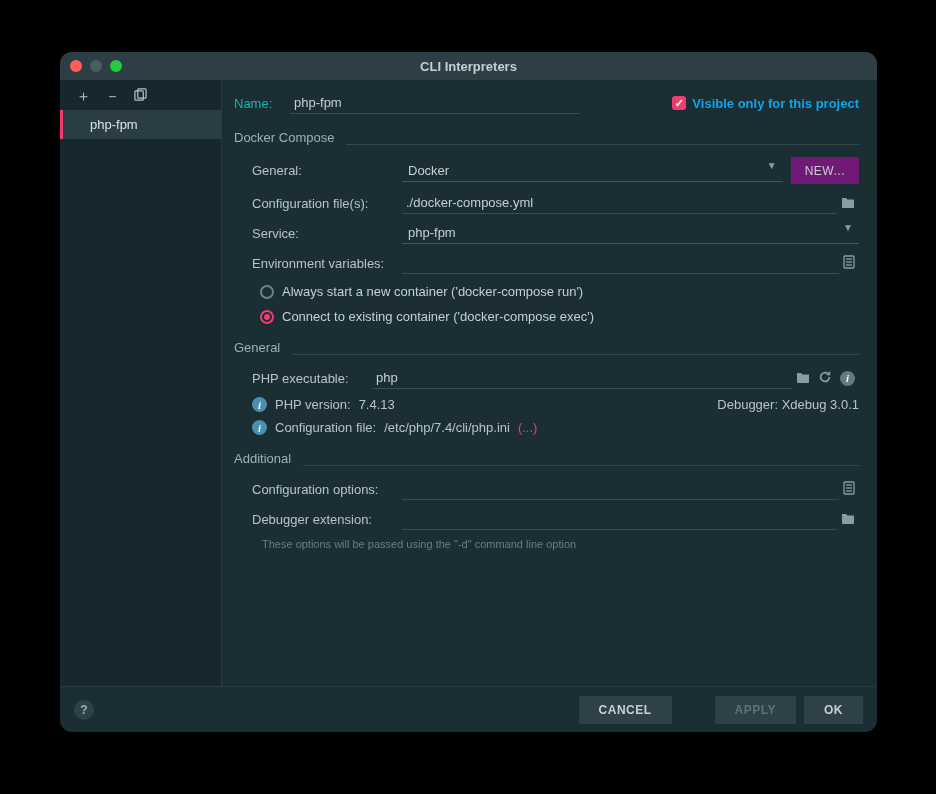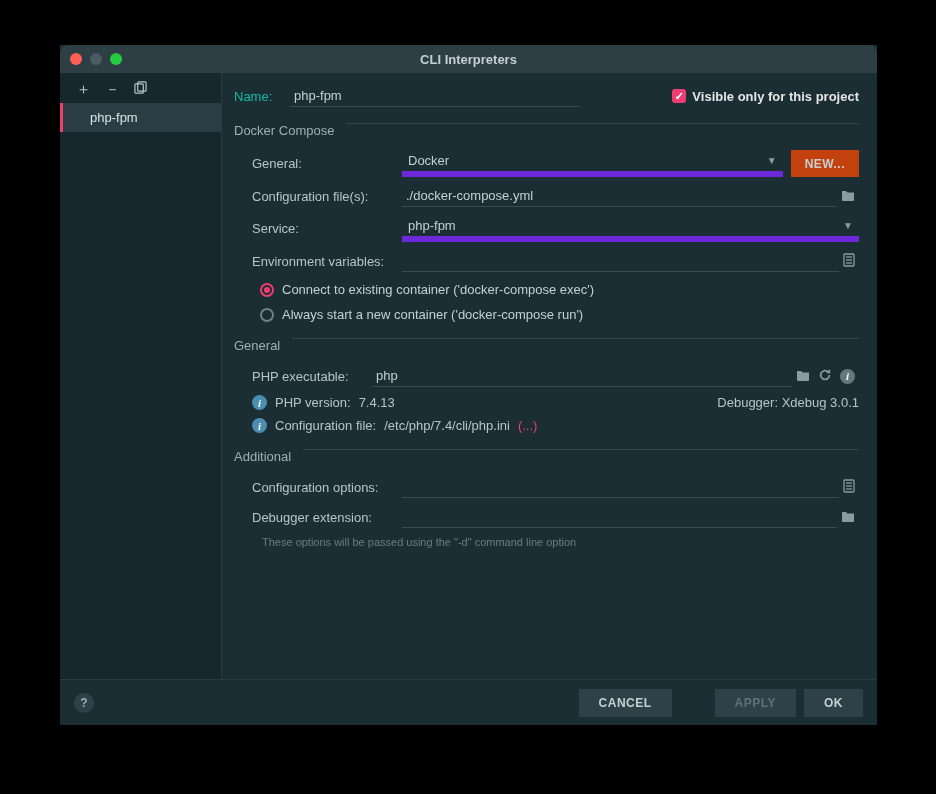--- a/index.html
+++ b/index.html
@@ -8,25 +8,25 @@
     font-family: -apple-system, "Helvetica Neue", Arial, sans-serif;
     font-size: 13px;
     color: #b8c4c8;
     width: 936px;
     height: 794px;
     position: relative;
   }
   .window {
     position: absolute;
     left: 60px;
-    top: 45px;
+    top: 52px;
     width: 817px;
     height: 680px;
     background: #1b2e34;
-    border-radius: 0;
+    border-radius: 12px;
     box-shadow: 0 20px 60px rgba(0,0,0,0.6);
     display: flex;
     flex-direction: column;
     overflow: hidden;
   }
   .titlebar {
     height: 28px;
     background: #2d3f45;
     display: flex;
     align-items: center;
@@ -123,27 +123,27 @@
     border-radius: 3px;
     background: #ef3d70;
     display: flex;
     align-items: center;
     justify-content: center;
     color: #fff;
     font-size: 11px;
     font-weight: bold;
   }
   .checkbox-label {
-    color: #e5e5e5;
+    color: #0ea5e9;
     font-weight: 600;
     font-size: 13px;
   }
   .section-header {
     display: flex;
-    align-items: flex-start;
+    align-items: flex-end;
     margin: 16px 0 12px 0;
     gap: 12px;
   }
   .section-header .title-text {
     color: #9fb0b5;
     font-size: 13px;
   }
   .section-header .line {
     flex: 1;
     height: 1px;
@@ -156,40 +156,40 @@
   }
   .form-row .flabel {
     width: 150px;
     color: #b8c4c8;
     font-size: 13px;
   }
   .select-wrap {
     flex: 1;
     position: relative;
     display: flex;
-    align-items: center;
-    border-bottom: 6px solid #6d28d9;
+    align-items: flex-start;
+    border-bottom: 1px solid #6d28d9;
   }
   .select-value {
     flex: 1;
     padding: 3px 6px;
     color: #c5d0d3;
     font-size: 13px;
   }
   .chevron {
     padding: 0 6px;
     color: #8a9ca2;
     font-size: 10px;
   }
   .btn-new {
     margin-left: 8px;
-    background: #c2410c;
+    background: #701a75;
     border: none;
     color: #c5d0d3;
-    font-weight: 700;
+    font-weight: 400;
     font-size: 12px;
     padding: 6.5px 14px;
     letter-spacing: 0.5px;
     cursor: pointer;
   }
   .icon-btn {
     color: #8a9ca2;
     padding: 0 4px;
     cursor: pointer;
     font-size: 14px;
@@ -369,26 +369,26 @@
               <rect x="1" y="1" width="10" height="12" rx="1"></rect>
               <line x1="3" y1="4" x2="9" y2="4"></line>
               <line x1="3" y1="7" x2="9" y2="7"></line>
               <line x1="3" y1="10" x2="9" y2="10"></line>
             </svg>
         </span>
       </div>
 
 
       <div class="radio-row">
+        <div class="radio"></div>
+        <span class="radio-label">Always start a new container ('docker-compose run')</span>
+      </div>
+      <div class="radio-row">
         <div class="radio selected"></div>
         <span class="radio-label">Connect to existing container ('docker-compose exec')</span>
-      </div>
-      <div class="radio-row">
-        <div class="radio"></div>
-        <span class="radio-label">Always start a new container ('docker-compose run')</span>
       </div>
 
       <div class="section-header">
         <span class="title-text">General</span>
         <div class="line"></div>
       </div>
 
       <div class="form-row">
         <span class="flabel" style="width:120px">PHP executable:</span>
         <input class="input" value="php" style="">

